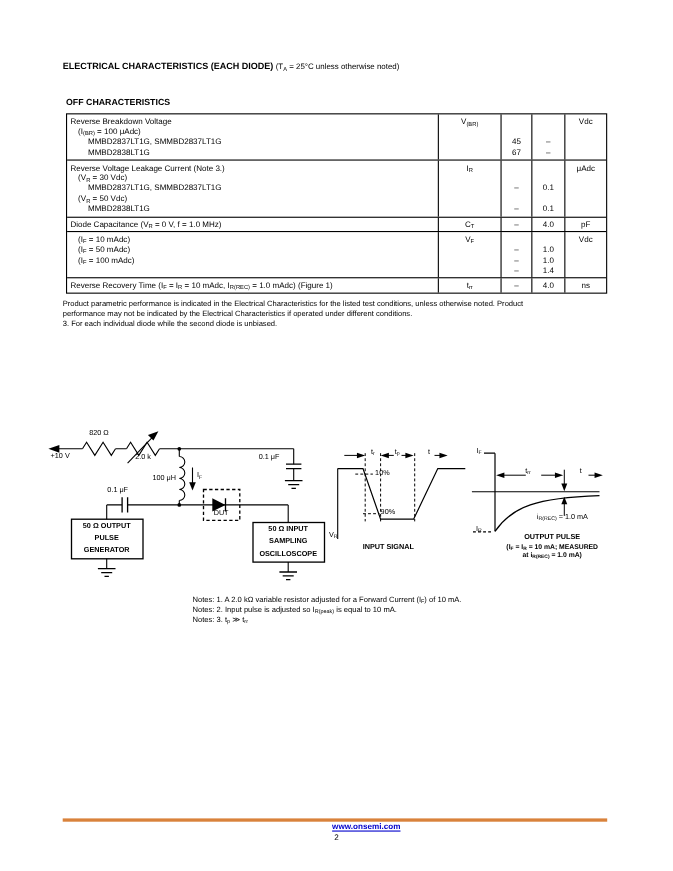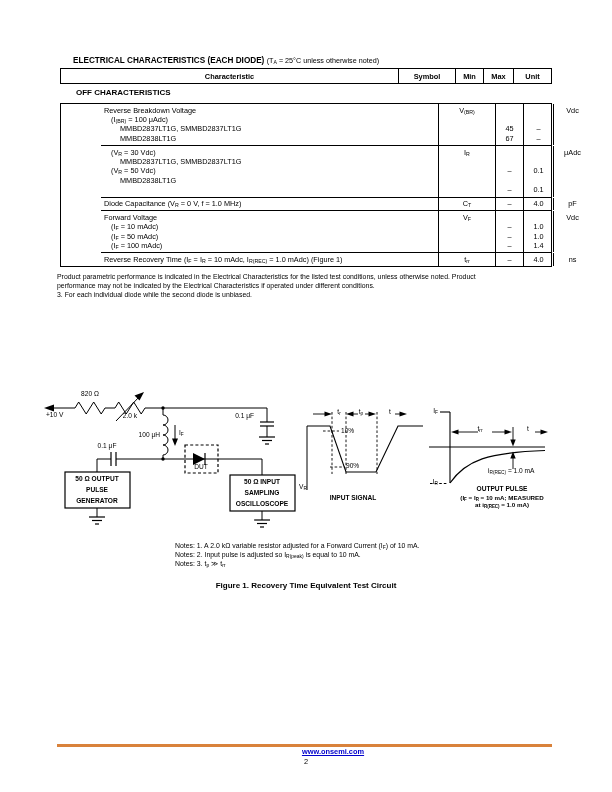--- a/index.html
+++ b/index.html
@@ -7,35 +7,35 @@
     position:relative;width:612px;height:792px;background:#ffffff;
     font-family:"Liberation Sans",sans-serif;color:#000;overflow:hidden;
     margin:0 auto;
   }
   sub{font-size:0.72em;line-height:0;vertical-align:-0.22em;}
   .title{
     position:absolute;top:22px;left:0;width:612px;text-align:center;
     font-size:11.2px;font-weight:bold;letter-spacing:0.2px;
   }
   .ec-heading{position:absolute;left:57px;top:56px;font-size:8.2px;white-space:nowrap;}
-  .ec-heading .main{font-weight:bold;margin-left:16px;}
+  .ec-heading .main{font-weight:bold;}
   .ec-heading .cond{font-size:7.2px;font-weight:normal;}
   .thead{
     position:absolute;left:60px;top:68px;width:492px;height:16px;box-sizing:border-box;
     border:1px solid #000;display:grid;grid-template-columns:337px 57px 28px 30px 38px;
     align-items:center;text-align:center;font-size:7.4px;font-weight:bold;
   }
   .thead > div{height:100%;display:flex;align-items:center;justify-content:center;box-sizing:border-box;}
   .thead > div + div{border-left:1px solid #000;}
-  .subsection{position:absolute;left:76px;top:88px;font-size:8px;font-weight:bold;}
+  .subsection{position:absolute;left:60px;top:88px;font-size:8px;font-weight:bold;}
   .tbody{
     position:absolute;left:60px;top:103px;width:492px;box-sizing:border-box;
     border:1px solid #000;font-size:7.3px;
   }
-  .trow{display:grid;grid-template-columns:337px 57px 28px 30px 38px;margin-left:40px;}
+  .trow{display:grid;grid-template-columns:337px 57px 28px 30px 38px;}
   .trow + .trow{border-top:1px solid #000;}
   .trow > div{box-sizing:border-box;padding:1.5px 1px 2px 1px;}
   .trow > div + div{border-left:1px solid #000;text-align:center;}
   .trow .char{padding-left:3px;text-align:left;}
   .ln{height:9.4px;line-height:9.4px;white-space:nowrap;}
   .i1{padding-left:7px;}
   .i2{padding-left:16px;}
   .footnotes{position:absolute;left:57px;top:272px;font-size:6.9px;}
   .footnotes .fn{white-space:nowrap;line-height:9.2px;height:9.2px;}
   .figure{position:absolute;left:0;top:383px;width:612px;height:240px;}
@@ -64,27 +64,20 @@
 <body>
 
 <div class="page">
 
 
   <div class="ec-heading">
     <span class="main">ELECTRICAL CHARACTERISTICS (EACH DIODE)</span>
     <span class="cond" id="cond">(T<sub>A</sub> = 25°C unless otherwise noted)</span>
   </div>
 
-  <div class="thead">
-    <div>Characteristic</div>
-    <div>Symbol</div>
-    <div>Min</div>
-    <div>Max</div>
-    <div>Unit</div>
-  </div>
 
   <div class="subsection">OFF CHARACTERISTICS</div>
 
   <div class="tbody" id="table-body">
       <div class="trow">
         <div class="char">
           <div class="ln">Reverse Breakdown Voltage</div>
           <div class="ln i1">(I<sub>(BR)</sub> = 100 μAdc)</div>
           <div class="ln i2">MMBD2837LT1G, SMMBD2837LT1G</div>
           <div class="ln i2">MMBD2838LT1G</div>
@@ -103,20 +96,21 @@
           <div class="ln">&nbsp;</div>
           <div class="ln">–</div>
           <div class="ln">–</div>
         </div>
         <div>
           <div class="ln">Vdc</div>
         </div>
       </div>
       <div class="trow">
         <div class="char">
+          <div class="ln">Reverse Voltage Leakage Current (Note 3.)</div>
           <div class="ln i1">(V<sub>R</sub> = 30 Vdc)</div>
           <div class="ln i2">MMBD2837LT1G, SMMBD2837LT1G</div>
           <div class="ln i1">(V<sub>R</sub> = 50 Vdc)</div>
           <div class="ln i2">MMBD2838LT1G</div>
         </div>
         <div>
           <div class="ln">I<sub>R</sub></div>
         </div>
         <div>
           <div class="ln">&nbsp;</div>
@@ -148,21 +142,20 @@
         </div>
         <div>
           <div class="ln">4.0</div>
         </div>
         <div>
           <div class="ln">pF</div>
         </div>
       </div>
       <div class="trow">
         <div class="char">
-          <div class="ln">Forward Voltage</div>
           <div class="ln i1">(I<sub>F</sub> = 10 mAdc)</div>
           <div class="ln i1">(I<sub>F</sub> = 50 mAdc)</div>
           <div class="ln i1">(I<sub>F</sub> = 100 mAdc)</div>
         </div>
         <div>
           <div class="ln">V<sub>F</sub></div>
         </div>
         <div>
           <div class="ln">&nbsp;</div>
           <div class="ln">–</div>
@@ -341,20 +334,19 @@
         <span class="lbl" style="left: 488px; top: 84px;">i<sub>R(REC)</sub> = 1.0 mA</span>
         <span class="lbl c b" style="left: 502px; top: 102px;">OUTPUT PULSE</span>
         <span class="lbl c b" style="left: 502px; top: 111px; font-size: 6.2px;">(I<sub>F</sub> = I<sub>R</sub> = 10 mA; MEASURED</span>
         <span class="lbl c b" style="left: 502px; top: 118px; font-size: 6.2px;">at i<sub>R(REC)</sub> = 1.0 mA)</span>
       </div>
     <div class="fig-notes" id="figure-notes">
         <div class="note">Notes: 1. A 2.0 kΩ variable resistor adjusted for a Forward Current (I<sub>F</sub>) of 10 mA.</div>
         <div class="note">Notes: 2. Input pulse is adjusted so I<sub>R(peak)</sub> is equal to 10 mA.</div>
         <div class="note">Notes: 3. t<sub>p</sub> ≫ t<sub>rr</sub></div>
       </div>
-    <div class="fig-caption">Figure 1. Recovery Time Equivalent Test Circuit</div>
   </div>
 
   <div class="footer-rule" id="footer-rule" style="background: rgb(217, 130, 59);"></div>
   <a class="footer-link" href="#" style="color: rgb(0, 0, 204); padding-left: 27px;">www.onsemi.com</a>
   <div class="footer-page">2</div>
 
 </div>
 
 </body></html>

